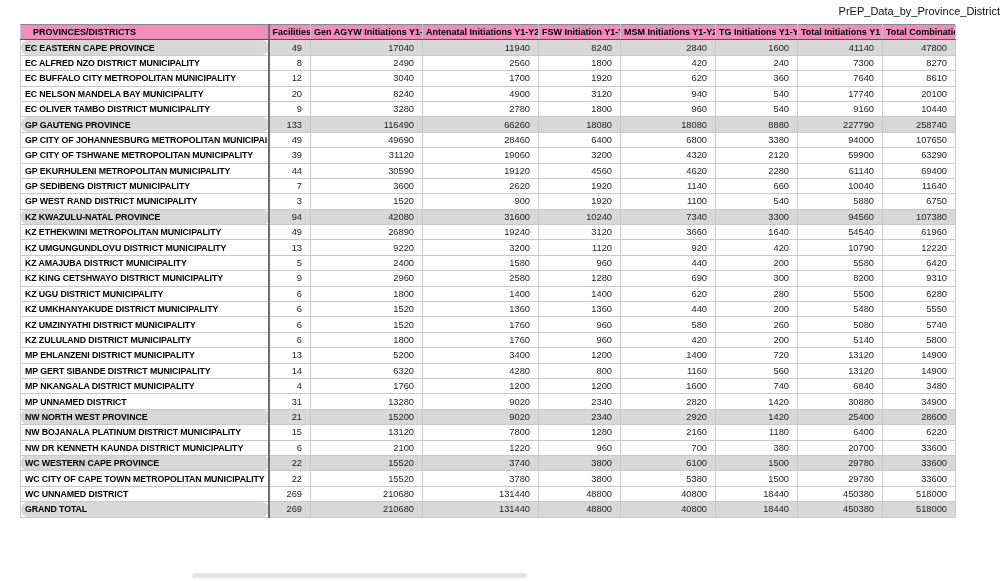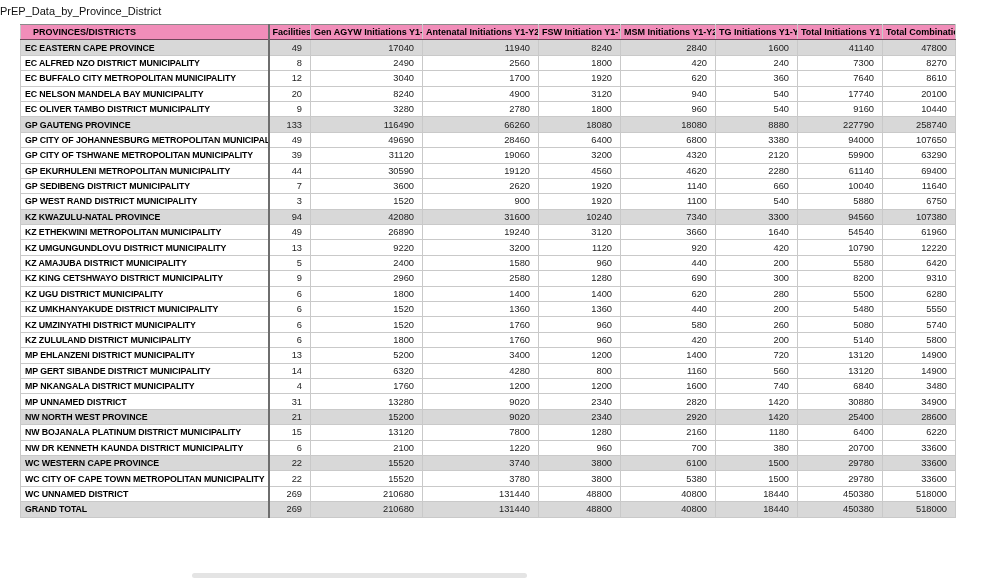--- a/index.html
+++ b/index.html
@@ -2,21 +2,21 @@
 <html><head>
 <meta charset="utf-8">
 <style>
   html,body{margin:0;padding:0;}
   body{
     width:1000px;height:581px;position:relative;background:#ffffff;
     font-family:"Liberation Sans",sans-serif;overflow:hidden;
     -webkit-font-smoothing:antialiased;
   }
   .title{
-    position:absolute;top:5px;left:0;width:1000px;text-align:left;
+    position:absolute;top:5px;left:0;width:1000px;text-align:right;
     font-size:11px;color:#111;
   }
   table.prep{
     position:absolute;left:20px;top:24px;width:935px;
     border-collapse:collapse;table-layout:fixed;
   }
   table.prep th, table.prep td{
     border:1px solid #c9c9c9;
     height:15.4px;
     white-space:nowrap;overflow:hidden;
@@ -36,20 +36,21 @@
   }
   table.prep td{
     text-align:right;font-size:9.3px;color:#1c1c1c;
     padding:0 8px 0 3px;background:#ffffff;
   }
   table.prep td:first-child{
     text-align:left;font-weight:bold;color:#000;
     font-size:8.8px;letter-spacing:-0.1px;
     padding:0 2px 0 4px;
     border-right:2px solid #6e6e6e;
+    border-radius:7px;
   }
   table.prep tr.hl td{background:#D8D8D8;}
   table.prep{border:1px solid #b5b5b5;}
   .hscrollbar{
     position:absolute;left:192px;top:573px;width:335px;height:5px;
     border-radius:2.5px;background:#e4e4e4;
   }
 </style>
 </head>
 <body>

